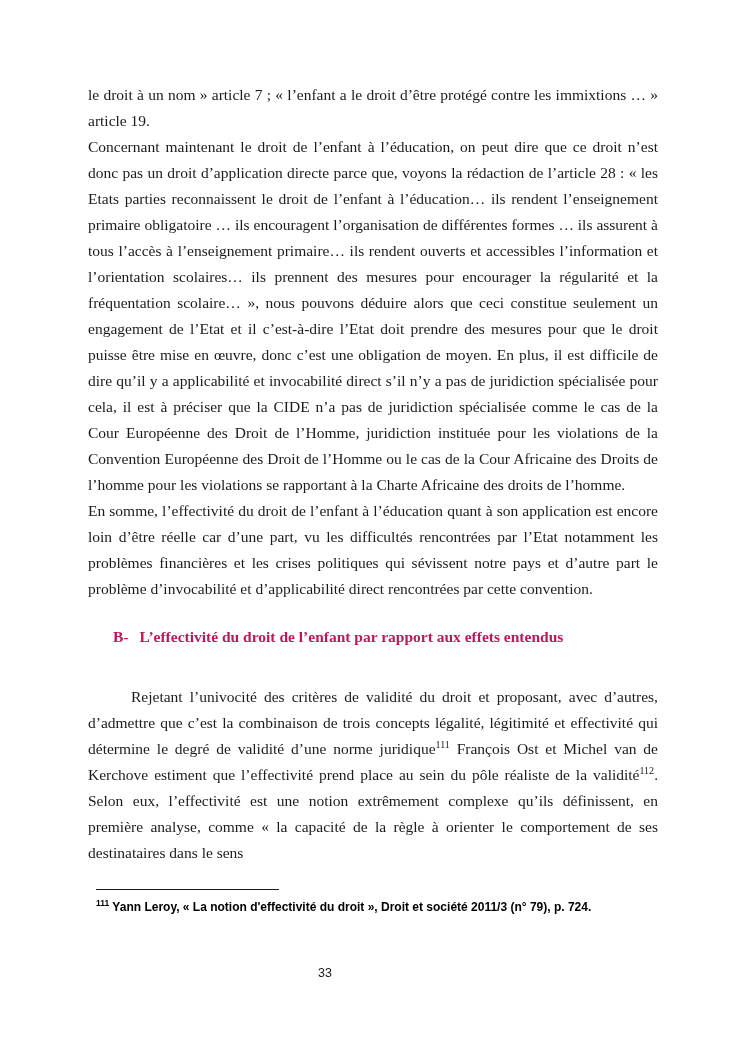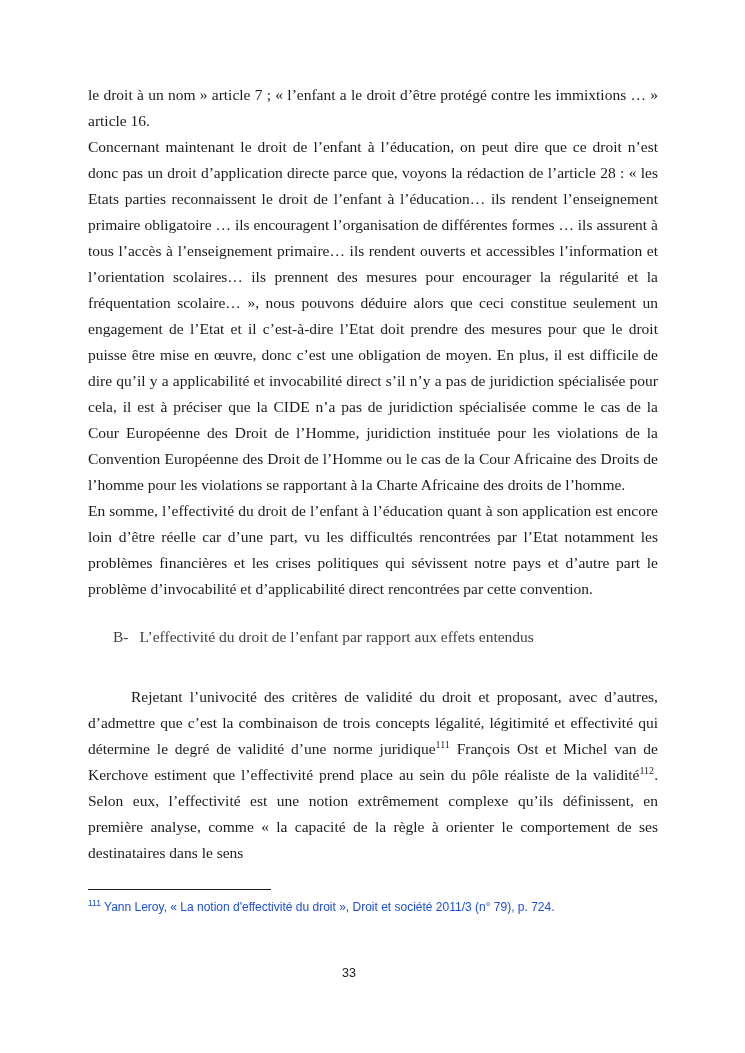--- a/index.html
+++ b/index.html
@@ -31,40 +31,41 @@
   }
   p.body-text.first-indent {
     text-indent: 43px;
     font-family: Liberation Serif, serif;
   }
   h2.section-heading {
     margin: 22px 0 34px 25px;
     font-family: "Liberation Serif", "DejaVu Serif", serif;
     font-size: 15.5px;
     line-height: 26px;
-    font-weight: normal;
-    color: #404040;
+    font-weight: bold;
+    color: #be185d;
   }
   h2.section-heading .heading-label {
     margin-right: 11px;
   }
   sup.fn-ref {
     font-size: 10px;
     line-height: 0;
     vertical-align: super;
   }
   .footnotes {
     position: absolute;
-    left: 88px;
+    left: 96px;
     top: 889px;
     width: 570px;
     font-family: "Liberation Sans", "DejaVu Sans", sans-serif;
     font-size: 12px;
     line-height: 21.5px;
-    color: #1d4ed8;
+    color: #000000;
+    font-weight: bold;
   }
   .footnote-rule {
     width: 183px;
     height: 0;
     border-top: 1.4px solid #1b1b1b;
     margin-bottom: 7px;
   }
   .footnote {
     margin: 0;
     text-align: justify;
@@ -76,31 +77,30 @@
   }
   .page-number {
     position: absolute;
     left: 0;
     top: 966px;
     width: 650px;
     text-align: center;
     font-family: "Liberation Sans", "DejaVu Sans", sans-serif;
     font-size: 12.5px;
     color: #1b1b1b;
-    padding-left: 24px;
   }
 </style>
 </head>
 <body>
 
 <div class="page">
 
   <div class="content">
 
-    <p class="body-text">le droit à un nom » article 7 ; « l’enfant a le droit d’être protégé contre les immixtions … » article 16.</p>
+    <p class="body-text">le droit à un nom » article 7 ; « l’enfant a le droit d’être protégé contre les immixtions … » article 19.</p>
 
     <p class="body-text">Concernant maintenant le droit de l’enfant à l’éducation, on peut dire que ce droit n’est donc pas un droit d’application directe parce que, voyons la rédaction de l’article 28 : « les Etats parties reconnaissent le droit de l’enfant à l’éducation… ils rendent l’enseignement primaire obligatoire … ils encouragent l’organisation de différentes formes … ils assurent à tous l’accès à l’enseignement primaire… ils rendent ouverts et accessibles l’information et l’orientation scolaires… ils prennent des mesures pour encourager la régularité et la fréquentation scolaire… », nous pouvons déduire alors que ceci constitue seulement un engagement de l’Etat et il c’est-à-dire l’Etat doit prendre des mesures pour que le droit puisse être mise en œuvre, donc c’est une obligation de moyen. En plus, il est difficile de dire qu’il y a applicabilité et invocabilité direct s’il n’y a pas de juridiction spécialisée pour cela, il est à préciser que la CIDE n’a pas de juridiction spécialisée comme le cas de la Cour Européenne des Droit de l’Homme, juridiction instituée pour les violations de la Convention Européenne des Droit de l’Homme ou le cas de la Cour Africaine des Droits de l’homme pour les violations se rapportant à la Charte Africaine des droits de l’homme.</p>
 
     <p class="body-text">En somme, l’effectivité du droit de l’enfant à l’éducation quant à son application est encore loin d’être réelle car d’une part, vu les difficultés rencontrées par l’Etat notamment les problèmes financières et les crises politiques qui sévissent  notre pays et d’autre part le problème d’invocabilité et d’applicabilité direct rencontrées par cette convention.</p>
 
     <h2 class="section-heading"><span class="heading-label">B-</span><span>L’effectivité du droit de l’enfant par rapport aux effets entendus</span></h2>
 
     <p class="body-text first-indent"><span>Rejetant l’univocité des critères de validité du droit et proposant, avec d’autres, d’admettre que c’est la combinaison de trois concepts  légalité, légitimité et effectivité  qui détermine le degré de validité d’une norme juridique</span><sup class="fn-ref">111</sup><span> François Ost et Michel van de Kerchove estiment que l’effectivité prend place au sein du pôle réaliste de la validité</span><sup class="fn-ref">112</sup><span>. Selon eux, l’effectivité est une notion extrêmement complexe qu’ils définissent, en première analyse, comme « la capacité de la règle à orienter le comportement de ses destinataires dans le sens</span></p>
 
   </div>

